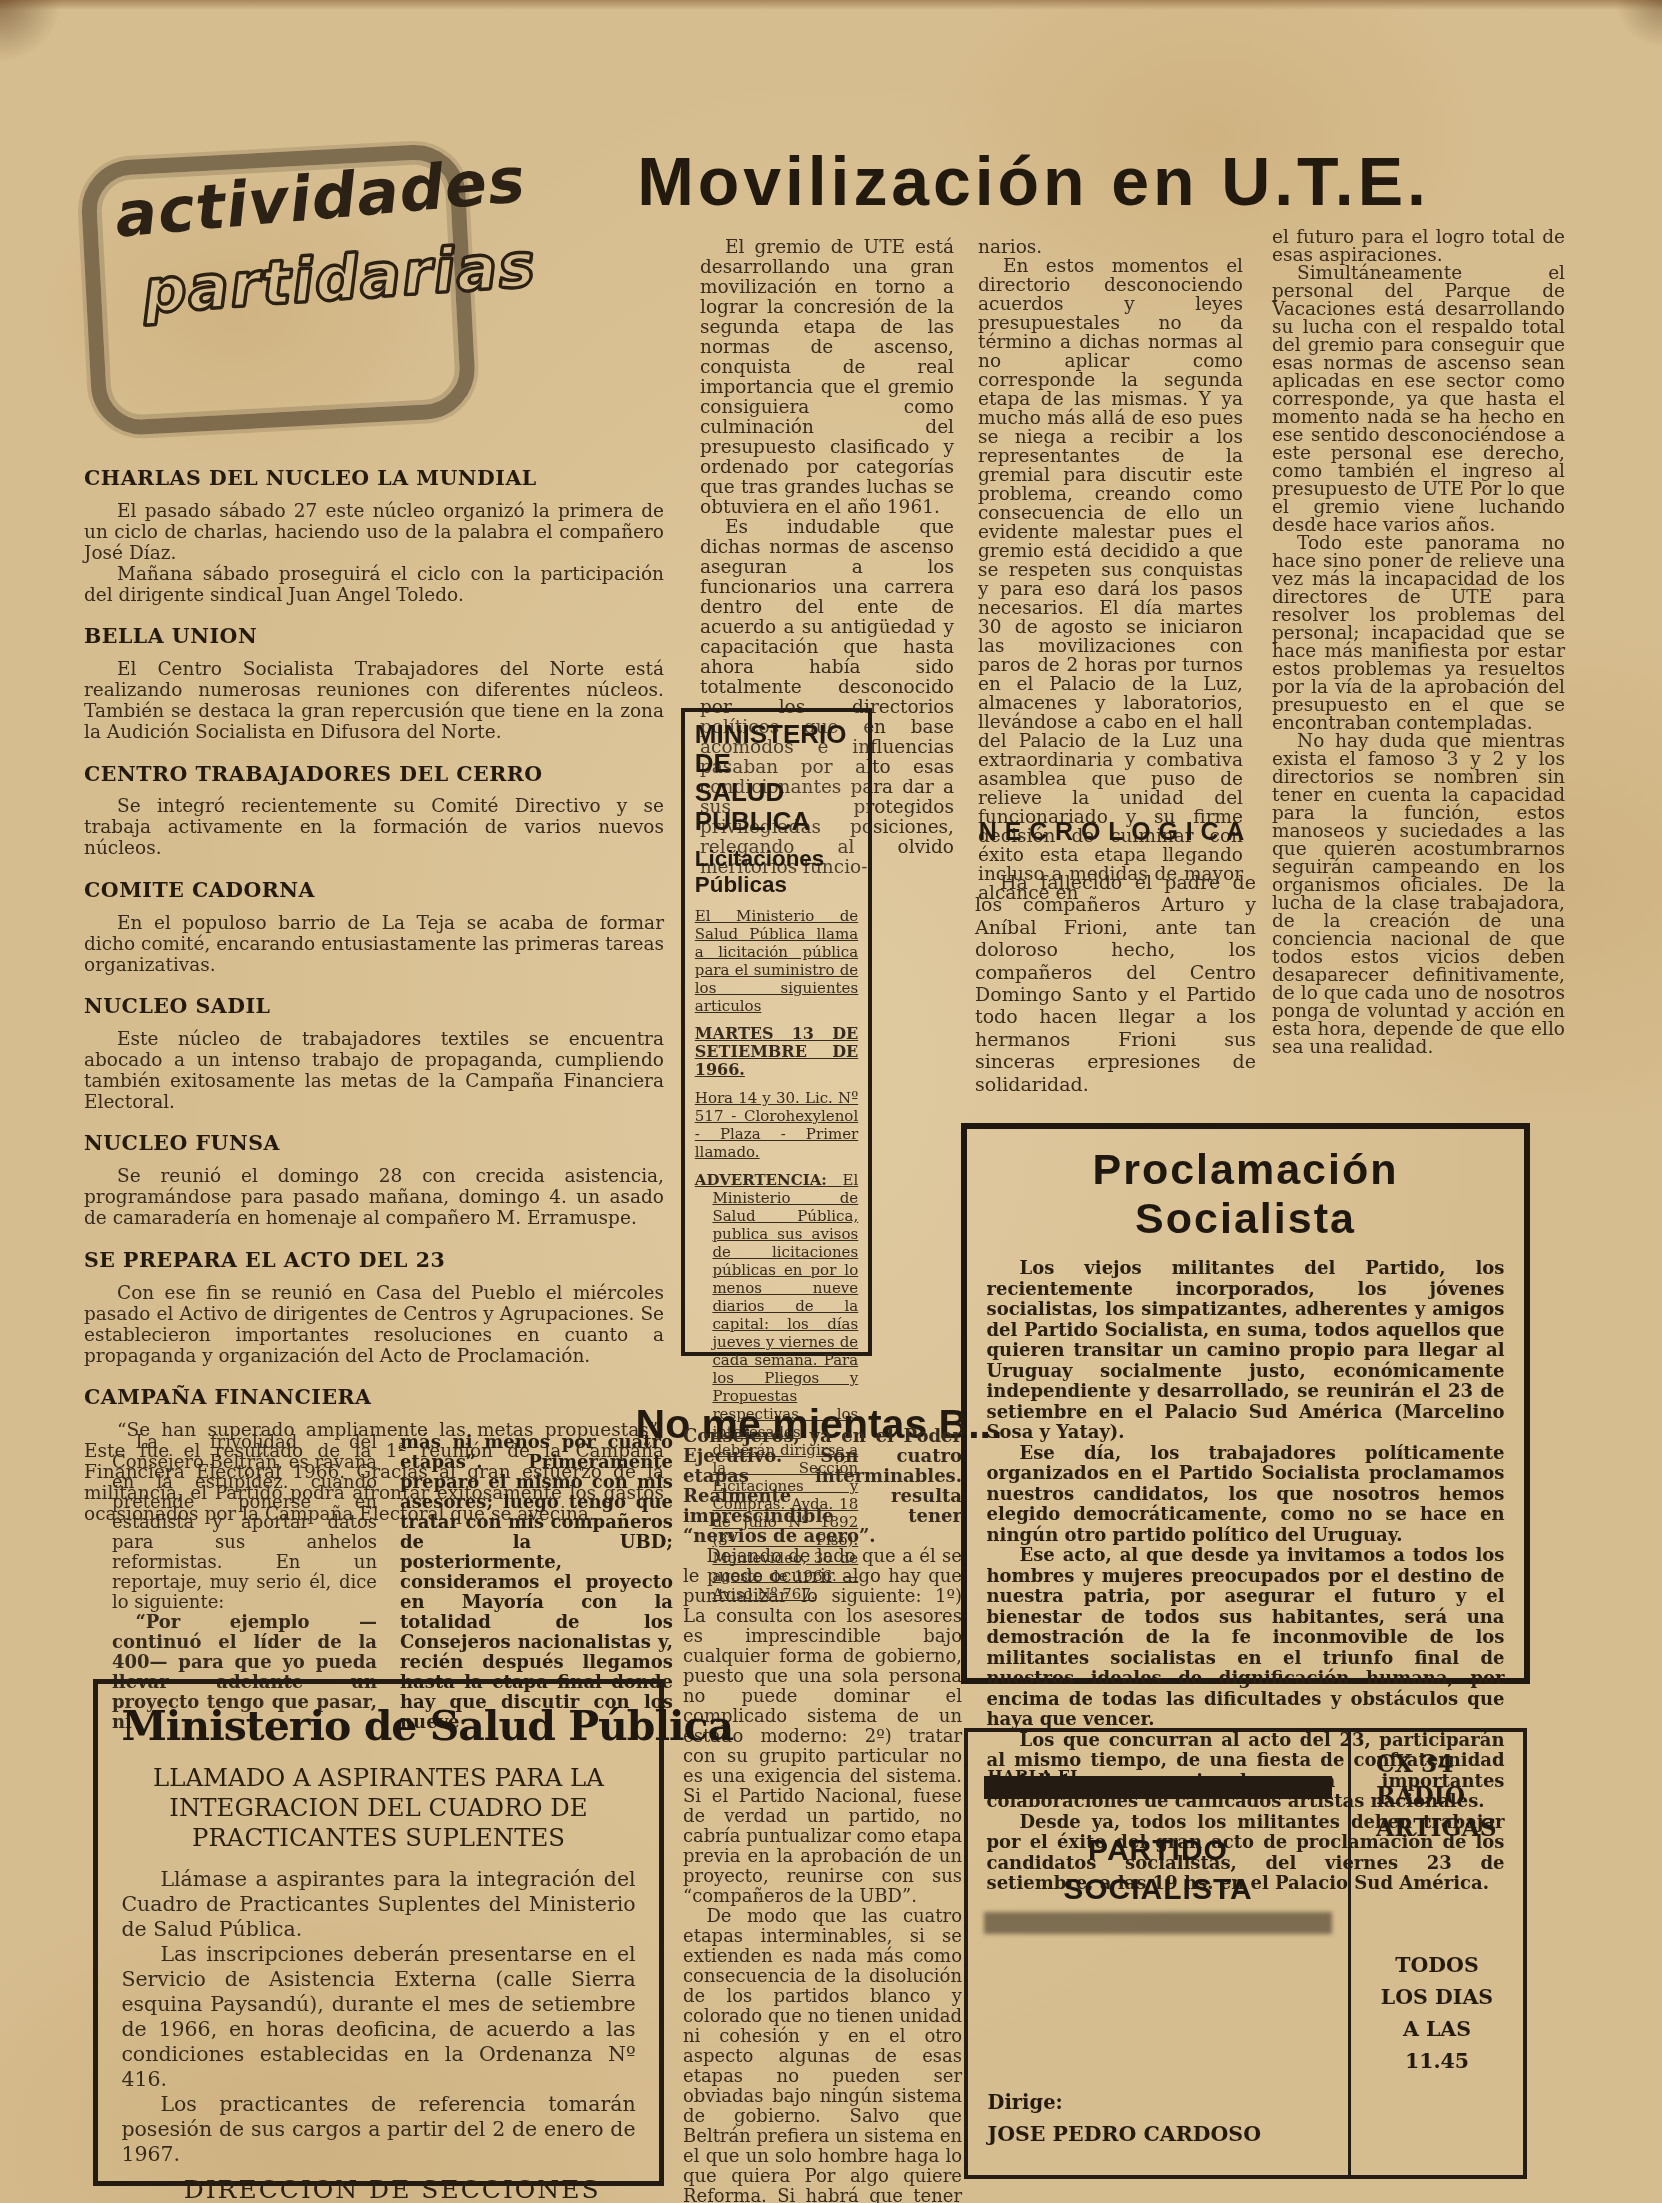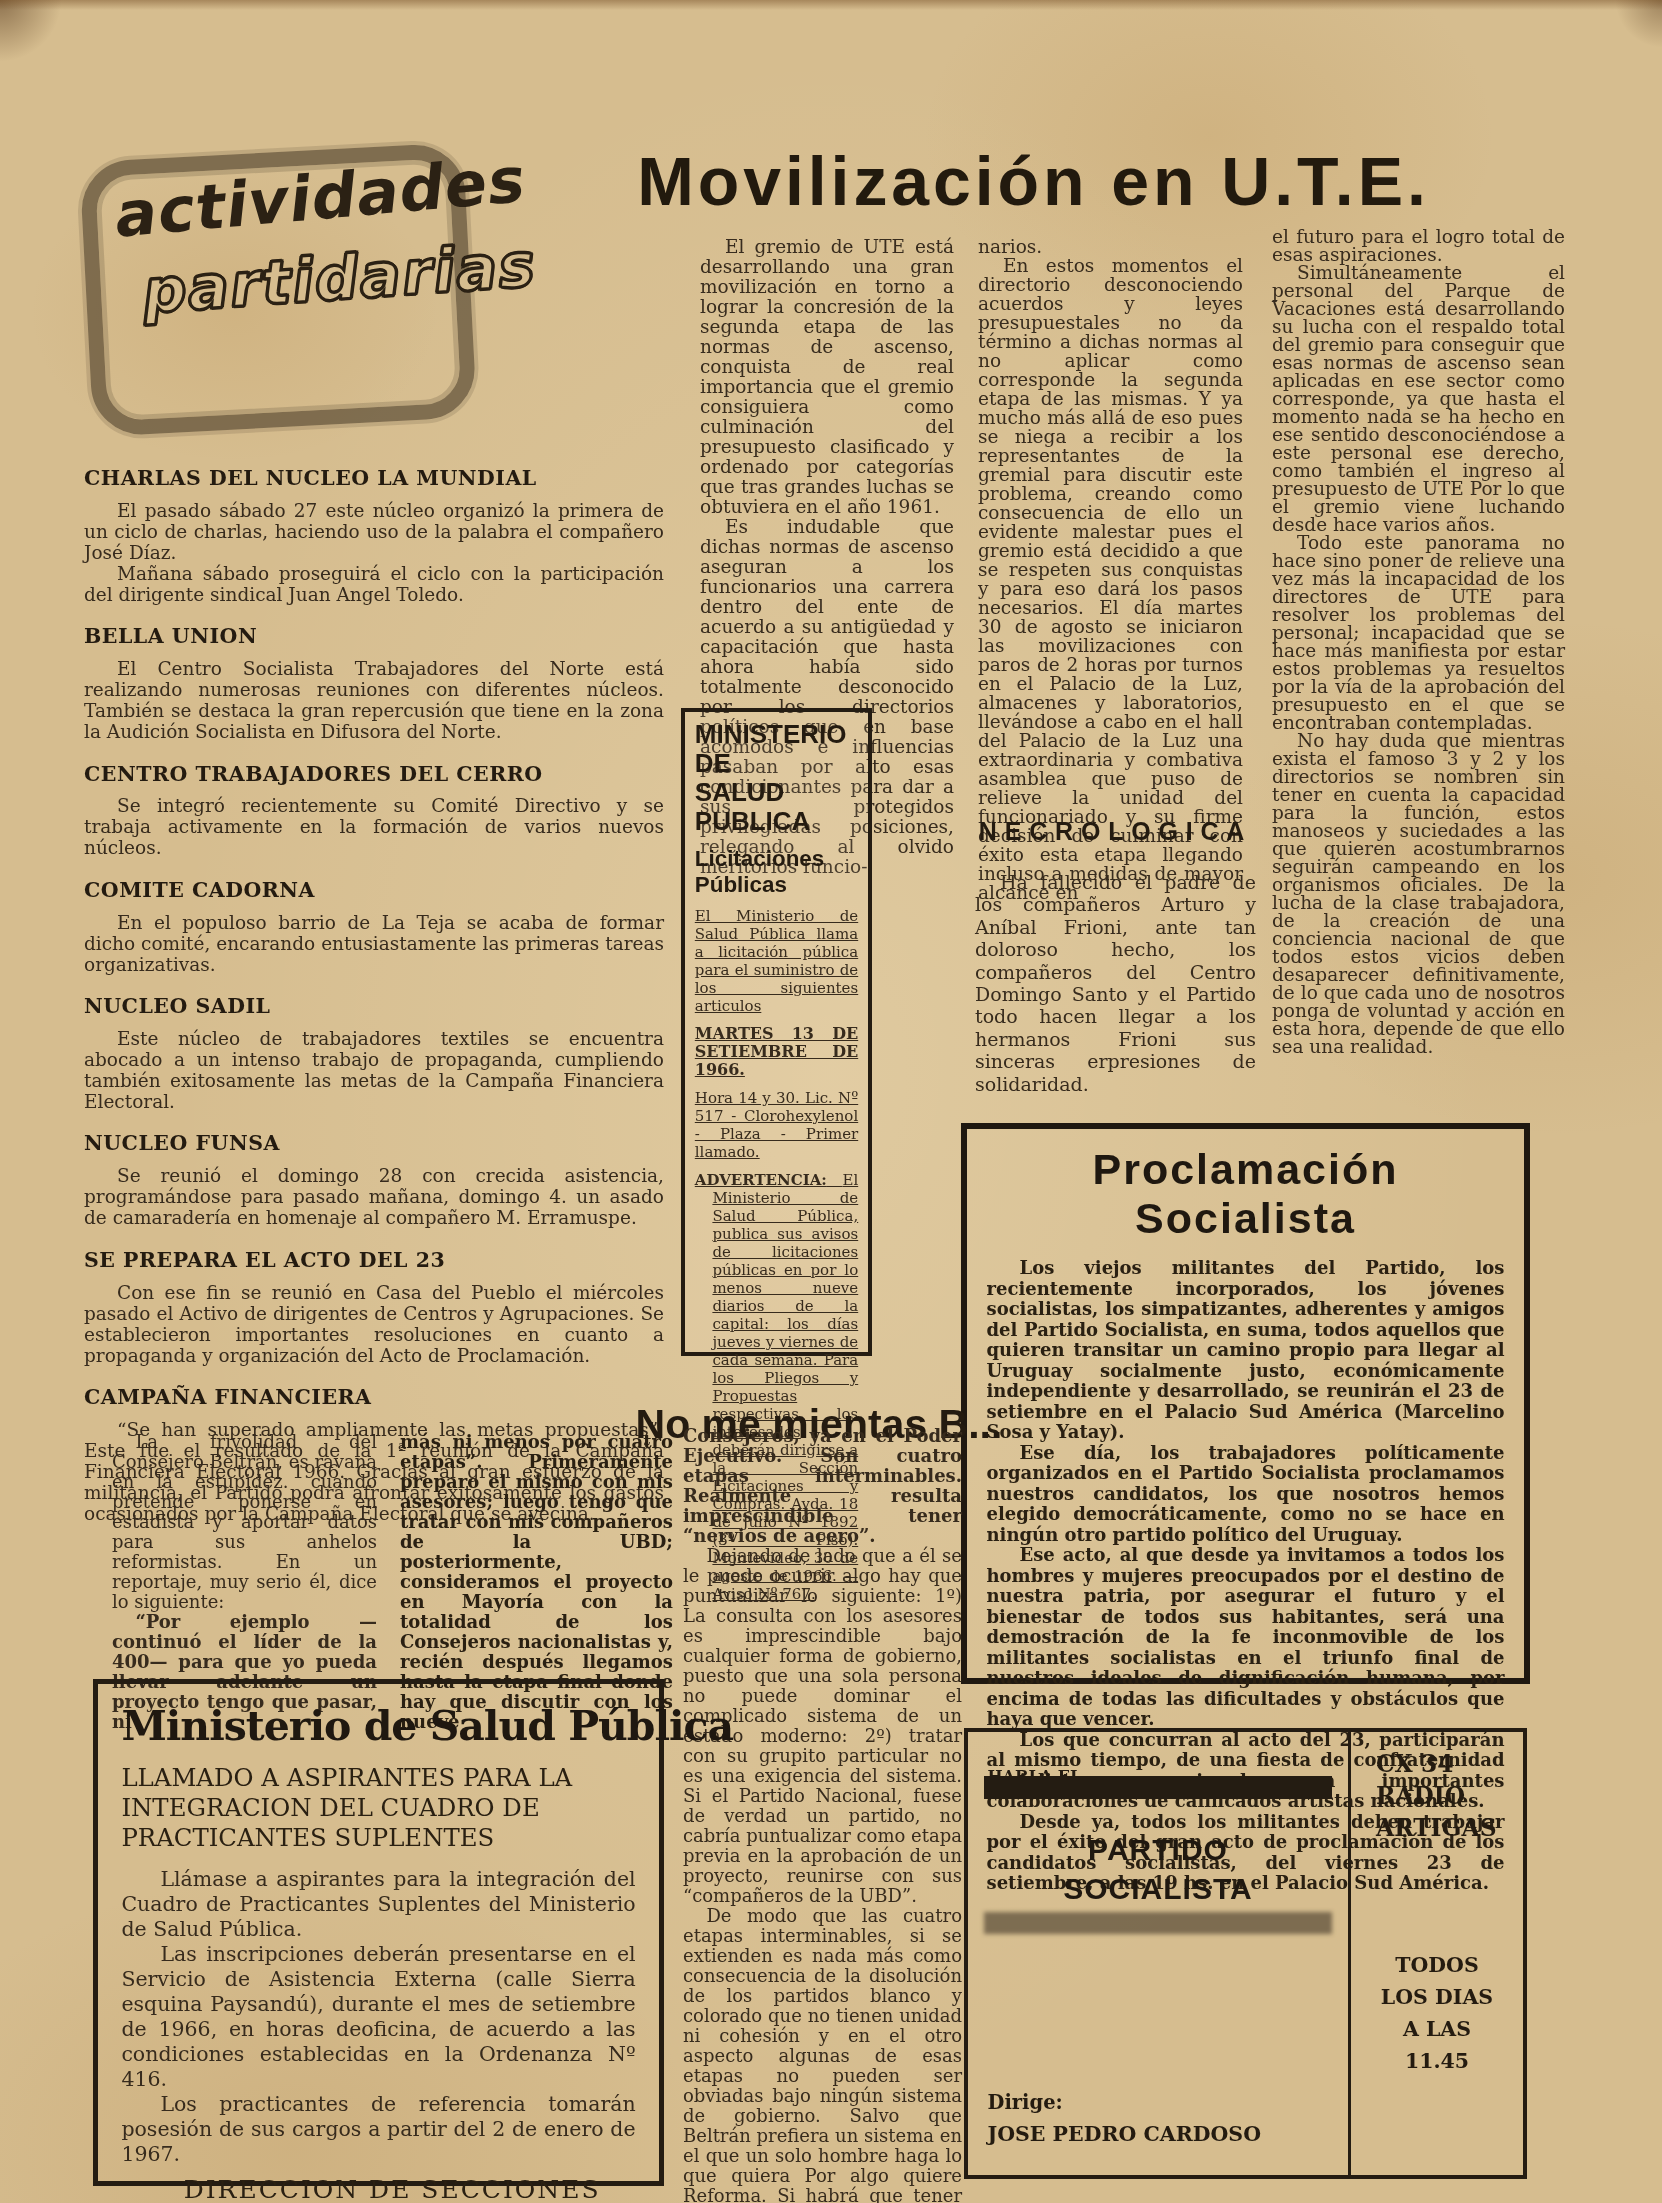--- a/index.html
+++ b/index.html
@@ -80,21 +80,21 @@
   .nmm2{left:400px;top:1432px;width:273px;}
   .nmm3{left:683px;top:1426px;width:279px;}
   .nmm1 p,.nmm2 p,.nmm3 p{font-size:18px;line-height:20px;text-align:justify;
     text-indent:23.4px;margin:0;color:#372b1d;}
   .nmm2 p,.nmm-bold{font-weight:bold;color:#2a2012;}
   
   .msp-box{left:93px;top:1679px;width:571px;height:507px;border:5.9px solid #241c12;
     box-sizing:border-box;padding:13.7px 23.4px;}
   .msp-title{font-family:"DejaVu Serif", serif;font-weight:bold;font-size:41px;
     color:#1f1810;margin:3.9px 0 13.7px;white-space:nowrap;letter-spacing:-1px;}
-  .msp-sub{font-size:24.4px;line-height:30px;color:#2a2012;margin:0 0 13.7px;}
+  .msp-sub{font-size:24.4px;line-height:30px;text-align:center;color:#2a2012;margin:0 0 13.7px;}
   .msp-box p.b{font-size:20.5px;line-height:25px;text-align:justify;text-indent:39px;
     margin:0;color:#372b1d;}
   .msp-sig{font-size:25px;letter-spacing:2px;text-align:right;padding-right:35px;
     margin-top:7.8px;color:#2a2012;}
   
   .radio-box{left:964px;top:1728px;width:563px;height:451px;border:4.9px solid #241c12;
     box-sizing:border-box;display:flex;}
   .radio-left{flex:1;position:relative;border-right:3.9px solid #241c12;}
   .radio-right{width:172px;position:relative;}
   .habla{position:absolute;left:19.5px;top:11px;font-weight:bold;font-size:16px;color:#241b10;margin-top:24px;}

